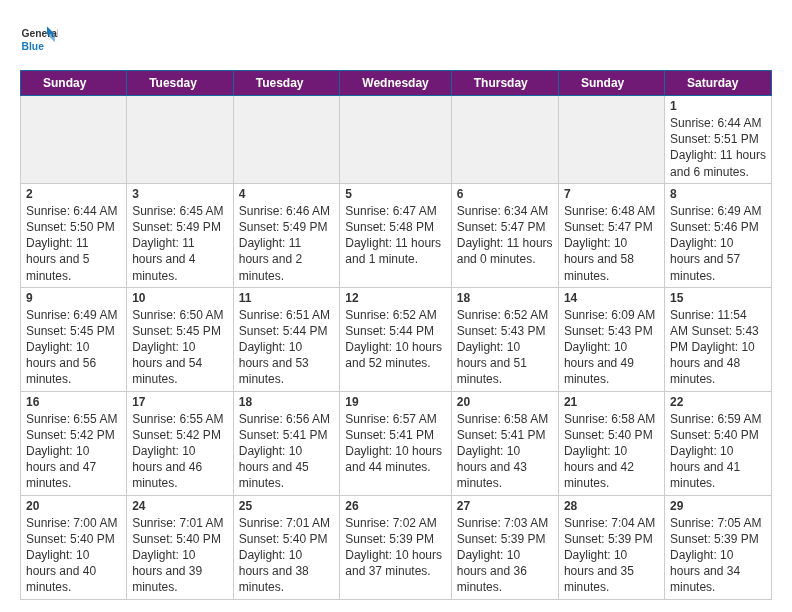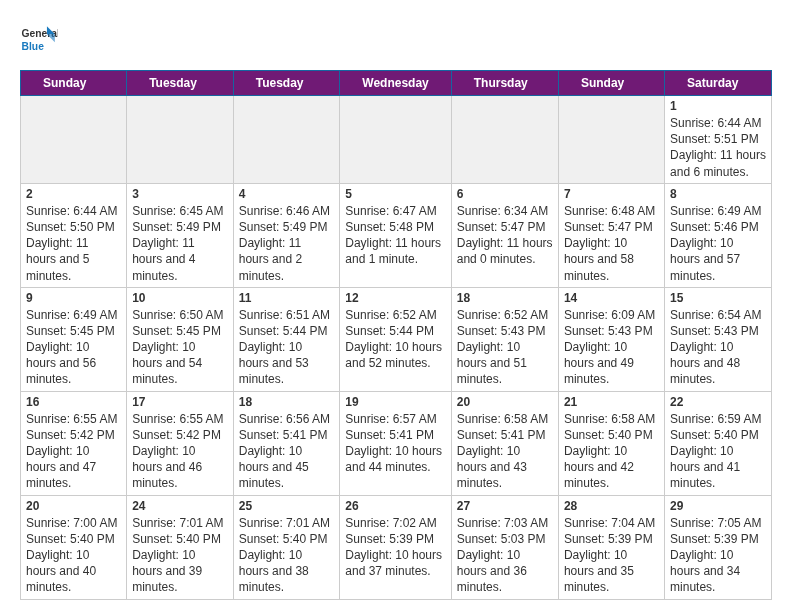--- a/index.html
+++ b/index.html
@@ -208,21 +208,21 @@
 Daylight: 10 hours and 51 minutes.</div>
           </td>
           <td>
             <div class="day-num">14</div>
             <div class="day-info">Sunrise: 6:09 AM
 Sunset: 5:43 PM
 Daylight: 10 hours and 49 minutes.</div>
           </td>
           <td>
             <div class="day-num">15</div>
-            <div class="day-info">Sunrise: 6:54 AM
+            <div class="day-info">Sunrise: 11:54 AM
 Sunset: 5:43 PM
 Daylight: 10 hours and 48 minutes.</div>
           </td>
         </tr>
         <tr>
           <td>
             <div class="day-num">16</div>
             <div class="day-info">Sunrise: 6:55 AM
 Sunset: 5:42 PM
 Daylight: 10 hours and 47 minutes.</div>
@@ -285,21 +285,21 @@
           </td>
           <td>
             <div class="day-num">26</div>
             <div class="day-info">Sunrise: 7:02 AM
 Sunset: 5:39 PM
 Daylight: 10 hours and 37 minutes.</div>
           </td>
           <td>
             <div class="day-num">27</div>
             <div class="day-info">Sunrise: 7:03 AM
-Sunset: 5:03 PM
+Sunset: 5:39 PM
 Daylight: 10 hours and 36 minutes.</div>
           </td>
           <td>
             <div class="day-num">28</div>
             <div class="day-info">Sunrise: 7:04 AM
 Sunset: 5:39 PM
 Daylight: 10 hours and 35 minutes.</div>
           </td>
           <td>
             <div class="day-num">29</div>

